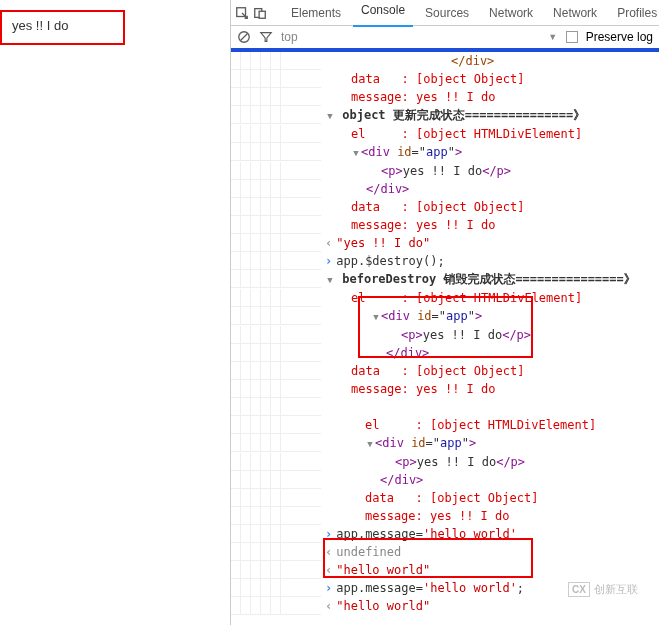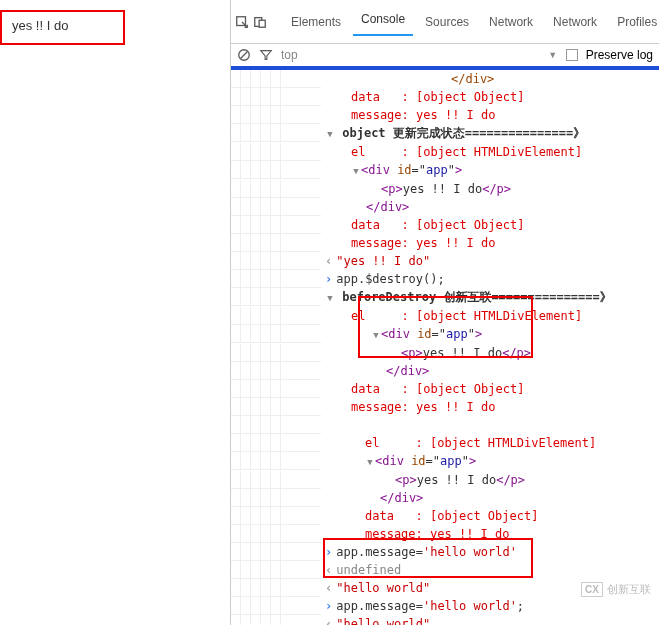--- a/index.html
+++ b/index.html
@@ -2,21 +2,21 @@
 <html><head>
 <meta charset="utf-8">
 <style>
 * { box-sizing: border-box; margin: 0; padding: 0; }
 body { font-family: Consolas, Menlo, monospace; font-size: 12px; color: #333; width: 659px; height: 625px; overflow: hidden; position: relative; background: #fff; }
 
 .red-box { position: absolute; top: 10px; left: 0; border: 2px solid #e00; padding: 6px 10px; width: 125px; height: 35px; font-family: Arial, sans-serif; font-size: 13px; }
 
 .devtools { position: absolute; left: 230px; top: 0; right: 0; bottom: 0; background: #fff; border-left: 1px solid #ccc; }
 
-.toolbar { display: flex; align-items: center; border-bottom: 1px solid #ccc; height: 44px; padding: 0 4px; gap: 4px; font-family: "Segoe UI", Arial, sans-serif; font-size: 12px; color: #5a5a5a; }
+.toolbar { display: flex; align-items: center; border-bottom: 1px solid #ccc; height: 26px; padding: 0 4px; gap: 4px; font-family: "Segoe UI", Arial, sans-serif; font-size: 12px; color: #5a5a5a; }
 .toolbar .sep { width: 1px; height: 16px; background: #ccc; margin: 0 4px; }
 .tab { padding: 4px 8px; cursor: pointer; }
 .tab.active { color: #333; border-bottom: 2px solid #2196f3; padding-bottom: 8px; }
 
 .icon-svg { width: 14px; height: 14px; display: block; }
 
 .subbar { display: flex; align-items: center; border-bottom: 4px solid #1d4ed8; height: 26px; padding: 0 6px; gap: 8px; font-family: "Segoe UI", Arial, sans-serif; font-size: 12px; color: #5a5a5a; }
 .subbar .spacer { flex: 1; }
 .top-select { color: #888; font-size: 12px; }
 
@@ -35,21 +35,21 @@
 .c-blue { color: #1a1aa6; }
 .c-purple { color: #881391; }
 .c-gray { color: #888; }
 .c-brown { color: #994500; }
 .c-darkred { color: #c80000; }
 .bold { font-weight: bold; }
 .indented2 { padding-left: 130px; }
 
 .redframe { position: absolute; border: 2px solid #e00; pointer-events: none; }
 
-.watermark { position: absolute; right: 8px; bottom: 28px; font-family: Arial, sans-serif; font-size: 11px; color: #bbb; display: flex; align-items: center; gap: 4px; }
+.watermark { position: absolute; right: 21px; bottom: 28px; font-family: Arial, sans-serif; font-size: 11px; color: #bbb; display: flex; align-items: center; gap: 4px; }
 .watermark .logo { font-weight: bold; border: 1px solid #ccc; padding: 1px 3px; font-size: 10px; }
 
 .checkbox { width: 12px; height: 12px; border: 1px solid #999; display: inline-block; vertical-align: middle; }
 </style>
 </head>
 <body>
 
 <div class="red-box">
   <span>yes !! I do</span>
 </div>
@@ -229,21 +229,21 @@
       </div>
 
     <div class="row">
         <div class="gutter">
           <div class="gutter-cell"></div>
           <div class="gutter-cell"></div>
           <div class="gutter-cell"></div>
           <div class="gutter-cell"></div>
           <div class="gutter-cell"></div>
         </div>
-        <div class="msg" style="padding-left:4px"><span class="arrow down"></span> <span class="bold">beforeDestroy 创新互联===============》</span></div>
+        <div class="msg" style="padding-left:4px"><span class="arrow down"></span> <span class="bold">beforeDestroy 销毁完成状态===============》</span></div>
       </div>
 
     <div class="row">
         <div class="gutter">
           <div class="gutter-cell"></div>
           <div class="gutter-cell"></div>
           <div class="gutter-cell"></div>
           <div class="gutter-cell"></div>
           <div class="gutter-cell"></div>
         </div>

